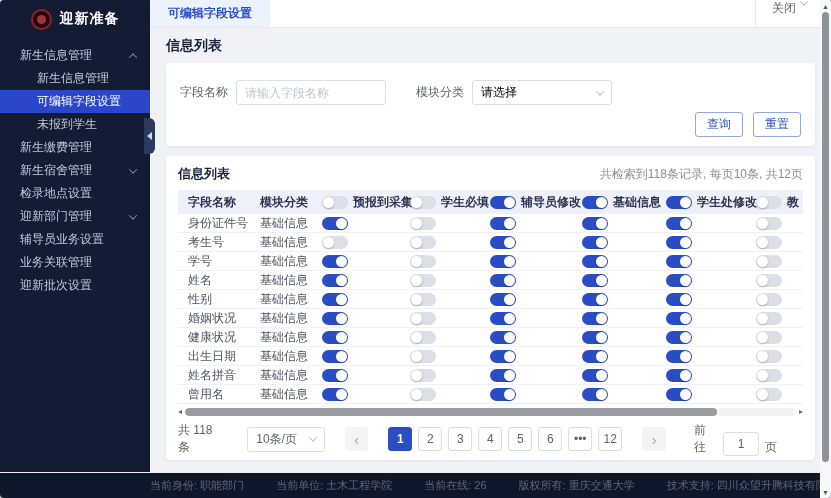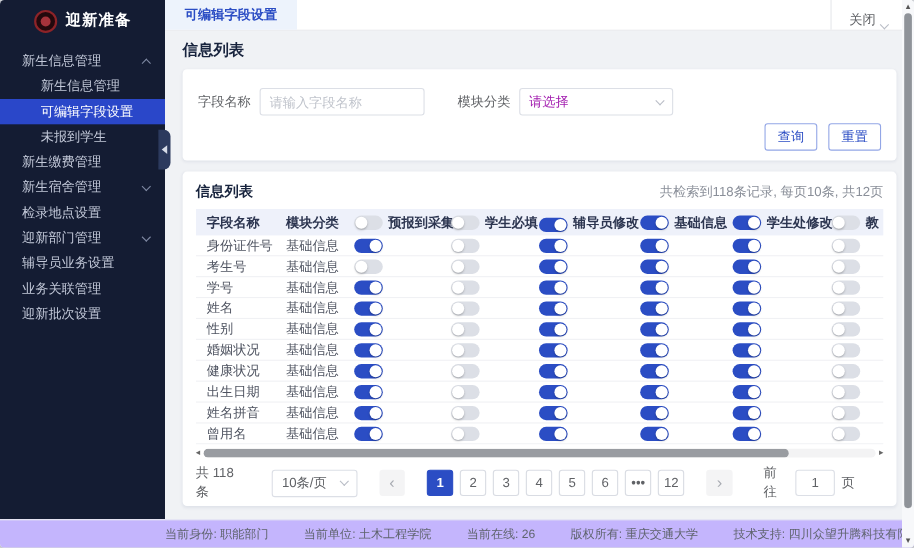--- a/index.html
+++ b/index.html
@@ -27,56 +27,56 @@
                     background:#2c3a5e; border-radius:0 6px 6px 0; display:flex; align-items:center;
                     justify-content:center; z-index:6; cursor:pointer; }
   .tri-left { width:0; height:0; border-top:4px solid transparent; border-bottom:4px solid transparent;
               border-right:5px solid #d7dce8; }
 
   
   .main { flex:1; display:flex; flex-direction:column; min-width:0; }
   .tabbar { height:28px; flex:none; background:#fff; border-bottom:1px solid #e6e8eb; display:flex; align-items:stretch; }
   .tab { padding:0 18px; display:flex; align-items:center; font-size:12px; font-weight:bold;
          color:#2b4dc4; background:#edf3fc; cursor:pointer; }
-  .tab-actions { margin-left:auto; display:flex; align-items:flex-end; gap:5px; padding:0 24px 0 16px;
+  .tab-actions { margin-left:auto; display:flex; align-items:flex-start; gap:5px; padding:0 24px 0 16px;
                  border-left:1px solid #e6e8eb; color:#606266; font-size:12px; cursor:pointer; }
   .content { flex:1; background:#f0f2f5; padding:6px 16px 0 16px; overflow:hidden; }
   .page-title { font-size:14px; font-weight:bold; color:#17233d; margin:3px 0 8px; }
 
   .card { background:#fff; border-radius:4px; box-shadow:0 1px 3px rgba(15,30,80,.07); }
   .panel-title { font-size:13px; font-weight:bold; color:#17233d; }
 
   
   .query-card { padding:9px 14px 9px; margin-bottom:10px; }
   .qp-head { display:flex; justify-content:space-between; align-items:center; }
   .collapse-link { color:#2b4dc4; font-size:12px; display:flex; align-items:center; gap:3px; cursor:pointer; }
   .qp-form { display:flex; align-items:center; margin-top:8px; font-size:12px; color:#606266; }
   .qp-field { display:flex; align-items:center; margin-right:30px; }
   .qp-field label { margin-right:8px; white-space:nowrap; }
   .text-input { width:150px; height:25px; border:1px solid #dcdfe6; border-radius:3px; padding:0 8px;
                 font-size:12px; color:#333; outline:none; font-family:inherit; }
   .text-input::placeholder { color:#c0c4cc; }
   .select { width:140px; height:25px; border:1px solid #dcdfe6; border-radius:3px; background:#fff;
             display:flex; align-items:center; justify-content:space-between; padding:0 8px;
-            color:#a21caf; font-size:12px; cursor:pointer; }
+            color:#000000; font-size:12px; cursor:pointer; }
   .qp-buttons { display:flex; justify-content:flex-end; gap:10px; margin-top:7px; }
   .btn-outline { min-width:44px; height:25px; border:1px solid #93a6e6; color:#2b4dc4; background:#fff;
                  border-radius:3px; font-size:12px; padding:0 11px; cursor:pointer; font-family:inherit; }
 
   
   .list-card { padding:9px 12px 4px; }
   .lp-head { display:flex; justify-content:space-between; align-items:baseline; margin-bottom:7px; }
   .lp-summary { font-size:12px; color:#8a8f99; }
   .table-wrap { overflow:hidden; width:100%; }
   .t-row { display:flex; align-items:center; height:19px; min-width:740px; padding-left:10px;
            border-bottom:1px solid #f0f1f4; font-size:12px; color:#4e5360; }
   .t-row.head { background:#eef1fa; height:24px; color:#2c3550; font-weight:bold; border-bottom:none; }
   .cell { flex:none; display:flex; align-items:center; gap:5px; white-space:nowrap; overflow:visible; }
   .c1{width:72px;} .c2{width:62px;} .c3{width:88px;} .c4{width:80px;}
-  .c5{width:92px;align-items:flex-end;} .c6{width:84px;} .c7{width:90px;} .c8{width:120px;}
+  .c5{width:92px;} .c6{width:84px;} .c7{width:90px;} .c8{width:120px;}
 
   .toggle { width:26px; height:13px; border-radius:7px; background:#dcdfe6; position:relative;
             display:inline-block; flex:none; cursor:pointer; }
   .toggle .knob { position:absolute; top:1px; left:1px; width:11px; height:11px; border-radius:50%;
                   background:#fff; box-shadow:0 1px 2px rgba(0,0,0,.25); }
   .toggle.on { background:#2b4dc4; }
   .toggle.on .knob { left:auto; right:1px; }
 
   .h-scroll { margin:3px 0 5px; height:10px; display:flex; align-items:center; gap:3px; }
   .hs-arrow { font-size:8px; color:#666; line-height:1; cursor:pointer; }
@@ -86,26 +86,26 @@
   .pagination { display:flex; align-items:center; justify-content:flex-end; gap:20px; height:34px;
                 font-size:12px; color:#606266; padding-right:26px; }
   .psize { width:78px; height:25px; color:#606266; }
   .pg-pages { display:flex; align-items:center; gap:6px; }
   .page-btn { min-width:24px; height:24px; border:1px solid #d9dce3; border-radius:3px; background:#fff;
               display:flex; align-items:center; justify-content:center; font-size:12px; color:#606266;
               cursor:pointer; padding:0 4px; }
   .page-btn.active { background:#2b4dc4; border-color:#2b4dc4; color:#fff; font-weight:bold; }
   .nav-btn { width:24px; height:24px; border-radius:3px; background:#f4f4f5; color:#a8abb2;
              display:flex; align-items:center; justify-content:center; font-size:15px; cursor:pointer; }
-  .goto { display:flex; align-items:center; gap:6px; margin-left:8px; }
+  .goto { display:flex; align-items:flex-end; gap:6px; margin-left:8px; }
   .goto input { width:36px; height:24px; border:1px solid #dcdfe6; border-radius:3px; text-align:center;
                 font-size:12px; color:#606266; outline:none; font-family:inherit; }
 
   
-  .footer { height:26px; flex:none; background:#c4b5fd; border-top:1px solid #eceef2; display:flex;
+  .footer { height:26px; flex:none; background:#0f172a; border-top:1px solid #eceef2; display:flex;
             align-items:center; }
   .footer-inner { flex:1; padding-left:150px; display:flex; justify-content:center; gap:32px;
                   font-size:11px; color:#5f646e; white-space:nowrap; }
 
   
   .v-scroll { position:absolute; right:0; top:0; bottom:0; width:11px; background:#f7f8fa; z-index:8;
               display:flex; flex-direction:column; align-items:center; }
   .vs-arrow { font-size:7px; color:#555; height:12px; display:flex; align-items:center; cursor:pointer; }
   .vs-thumb { width:7px; height:450px; background:#8f9399; border-radius:4px; cursor:pointer; }
   .vs-bottom { margin-top:auto; }

